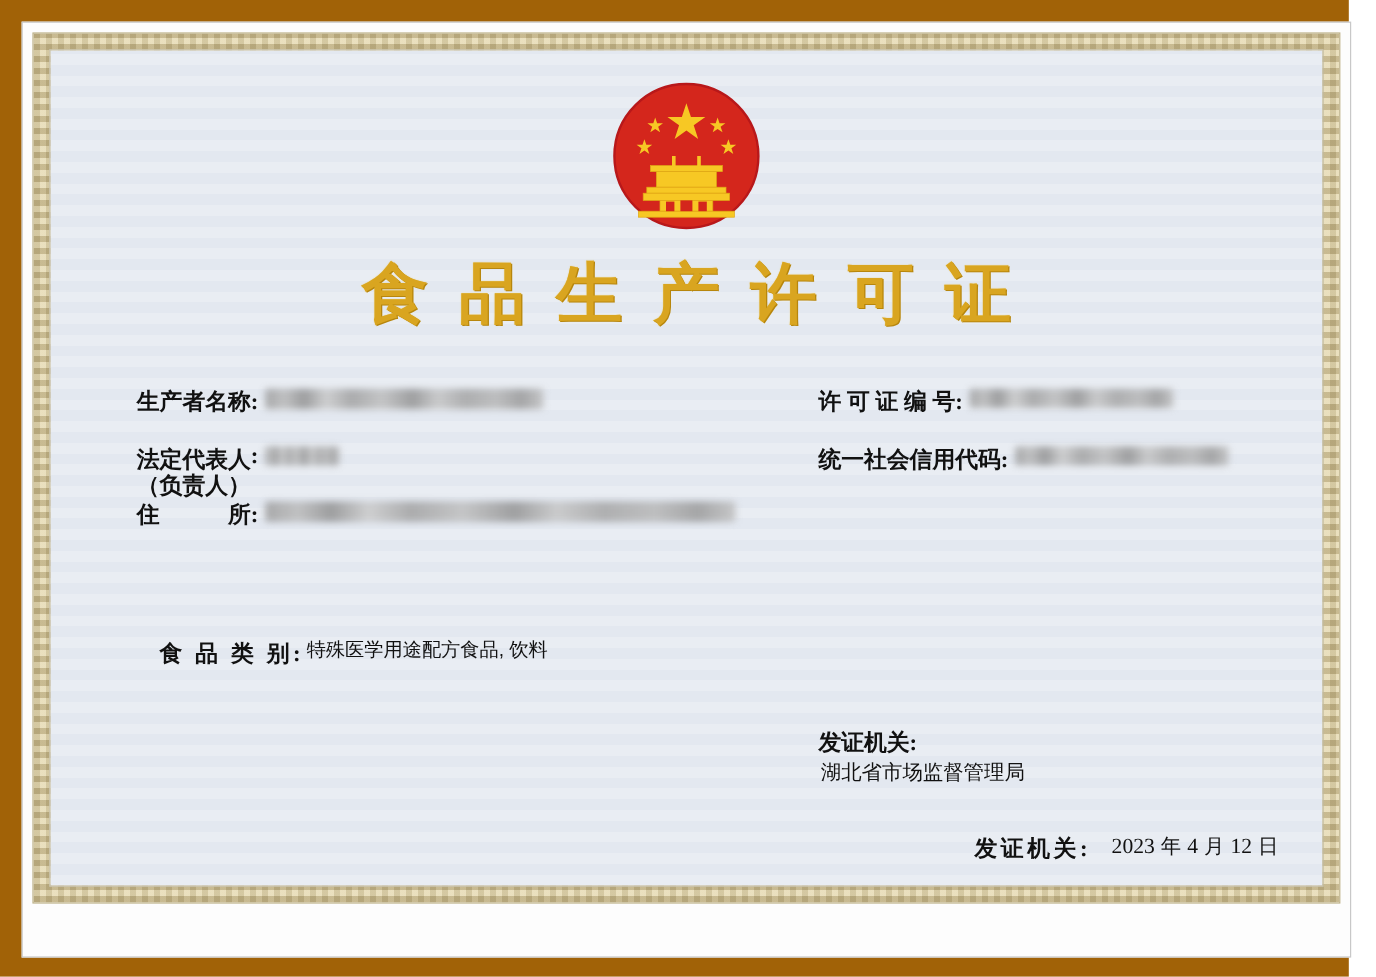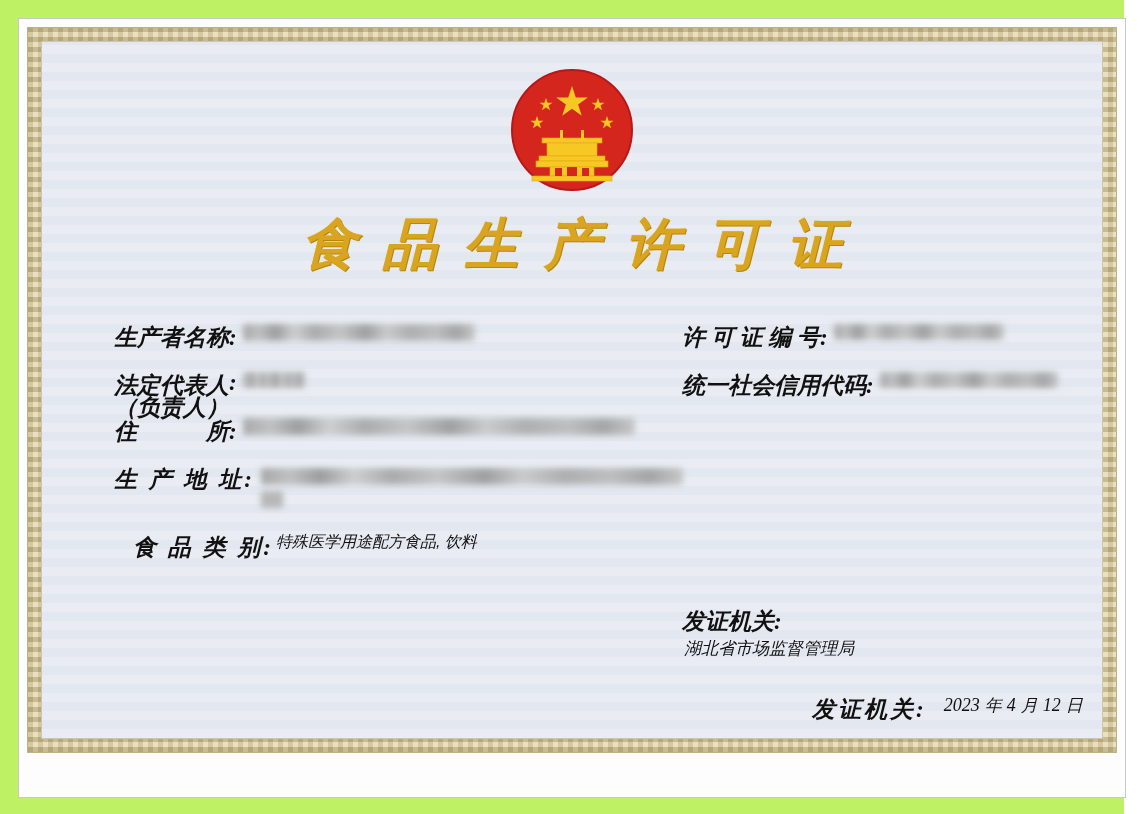--- a/index.html
+++ b/index.html
@@ -11,22 +11,21 @@
     width: 1147px;
     height: 814px;
     font-family: "Liberation Serif", serif;
     overflow: hidden;
   }
 
   .page {
     position: relative;
     width: 1124px;
     height: 814px;
-    background: #bef264;
-    font-style: italic;
+    background: #a16207;
   }
 
   
   .certificate {
     position: absolute;
     left: 18px;
     top: 18px;
     width: 1108px;
     height: 780px;
     box-sizing: border-box;
@@ -106,21 +105,21 @@
   .row {
     position: absolute;
     display: flex;
     align-items: flex-start;
     white-space: nowrap;
   }
 
   .lbl {
     font-family: "Liberation Serif", serif;
     font-weight: bold;
-    font-size: 23px;
+    font-size: 19px;
     color: #111;
     flex: none;
     text-align: center;
   }
   .lbl.sp {
     letter-spacing: 3px;
   }
   .val {
     font-family: "Liberation Sans", sans-serif;
     font-size: 16px;
@@ -234,27 +233,20 @@
           </div>
           <div class="row" id="row-legalrep2">
             <span class="lbl">（负责人）</span>
           </div>
 
           <div class="row" id="row-address">
             <span class="lbl">住　　　所:</span>
             <span class="redact" style="width:392px;height:17px;margin-left:6px;margin-top:2px;"></span>
           </div>
 
-          <div class="row" id="row-prodaddr">
-            <span class="lbl sp">生 产 地 址:</span>
-            <span style="display:inline-block;margin-left:6px;">
-              <span class="redact" style="width:422px;height:17px;margin-top:2px;"></span>
-              <span class="redact" style="width:22px;height:17px;margin-top:6px;display:block;"></span>
-            </span>
-          </div>
 
           <div class="row" id="row-category">
             <span class="lbl sp">食 品 类 别:</span>
             <span class="val">特殊医学用途配方食品, 饮料</span>
           </div>
 
           <div class="row" id="row-licenseno">
             <span class="lbl">许 可 证 编 号:</span>
             <span class="redact" style="width:170px;height:16px;margin-left:6px;margin-top:2px;"></span>
           </div>

